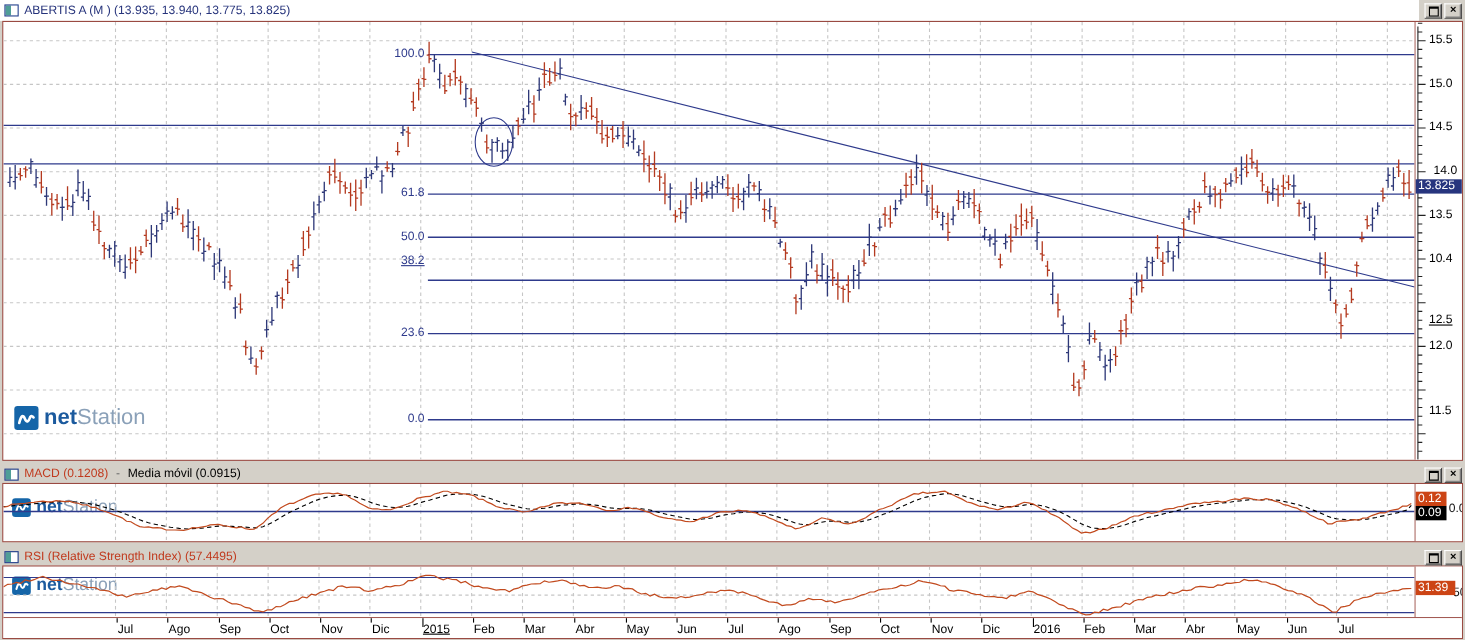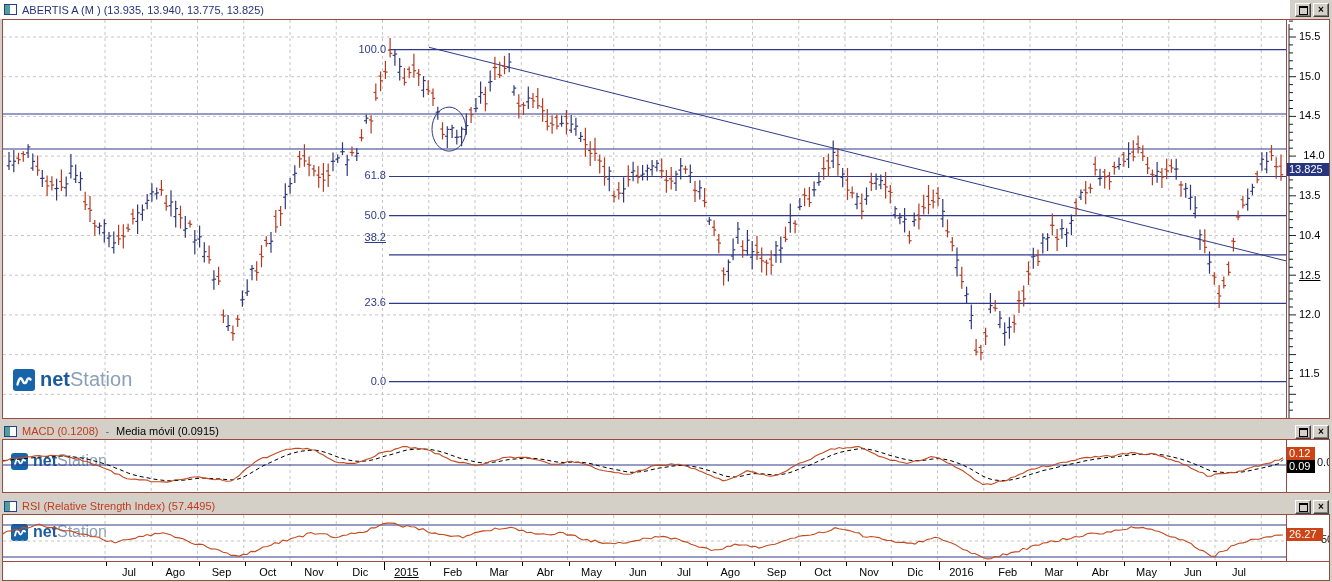--- a/index.html
+++ b/index.html
@@ -29,21 +29,21 @@
   #rsi-frame{top:514px;height:67px}
   .plot-svg{position:absolute;left:0;top:0;z-index:2}
   .sep-v{position:absolute;left:1283px;top:0;width:1px;background:#9a4a42;z-index:3}
   .axis-area{position:absolute;left:1284px;top:0;bottom:0;right:0;background:#fff;z-index:3}
   .ylab{position:absolute;left:12px;width:30px;color:#000}
   .tag{position:absolute;left:0;color:#fff;line-height:13px;height:13px;padding:0 2px;z-index:4}
   .axis-num{position:absolute;color:#111}
   .fiblab{position:absolute;left:347px;width:36px;text-align:right;color:#2e3a8c;z-index:3}
   .hline-red{position:absolute;left:0;width:1326px;height:1px;background:#9a4a42;z-index:3}
   .strip{position:absolute;left:0;top:47px;width:1326px;height:18px;background:#fff;z-index:3}
-  .month{position:absolute;top:4px;width:44px;text-align:center;color:#000}
+  .month{position:absolute;top:4px;width:44px;text-align:left;color:#000}
   .tick{position:absolute;top:0;width:1px;background:#000}
   .logo{position:absolute;display:flex;align-items:center;gap:5px;z-index:1}
   .logo-box{background:#1565a8;border-radius:3px;display:flex;align-items:center;justify-content:center}
   .logo-name{white-space:nowrap}
   .logo-name .b{font-weight:bold;color:#1b5a9e}
   .logo-name .l{color:#8aa0b8}
   #main-logo{left:10px;top:348px}
   #main-logo .logo-box{width:22px;height:22px}
   #main-logo .logo-name{font-size:20px}
   #macd-logo{left:8px;top:12px}
@@ -1519,21 +1519,21 @@
         <line x1="2" y1="382.2" x2="6" y2="382.2" stroke="#222"></line>
         <line x1="2" y1="390.2" x2="6" y2="390.2" stroke="#222"></line>
       </svg>
     <div class="tag" id="price-tag" style="top:143px;width:38px;background:#27357e">13.825</div>
   <div class="ylab" style="top: 10px;">15.5</div>
       <div class="ylab" style="top: 49.7px;">15.0</div>
       <div class="ylab" style="top: 89.4px;">14.5</div>
       <div class="ylab" style="top: 129.1px; text-align: center;">14.0</div>
       <div class="ylab" style="top: 168.8px;">13.5</div>
       <div class="ylab" style="top: 208.5px;">10.4</div>
-      <div class="ylab" style="top: 249px; text-decoration: underline;">12.5</div>
+      <div class="ylab" style="top: 265px; text-decoration: underline;">12.5</div>
       <div class="ylab" style="top: 287.9px;">12.0</div>
       <div class="ylab" style="top: 347px;">11.5</div>
     </div>
 <div class="fiblab" style="top: 22.704px;">100.0</div>
     <div class="fiblab" style="top: 149.487px;">61.8</div>
     <div class="fiblab" style="top: 188.65px; text-align: right;">50.0</div>
     <div class="fiblab" style="top: 211px; text-decoration: underline;">38.2</div>
     <div class="fiblab" style="top: 276.269px;">23.6</div>
     <div class="fiblab" style="top: 354.596px;">0.0</div>
   </div>
@@ -1650,21 +1650,21 @@
       <line x1="1165.75" y1="0" x2="1165.75" y2="46" stroke="#c6c6c6" stroke-dasharray="3,3"></line>
       <line x1="1212" y1="0" x2="1212" y2="46" stroke="#c6c6c6" stroke-dasharray="3,3"></line>
       <line x1="1258.25" y1="0" x2="1258.25" y2="46" stroke="#c6c6c6" stroke-dasharray="3,3"></line>
       <line x1="0" y1="10" x2="1283" y2="10" stroke="#2e3a8c" stroke-width="1.1"></line>
       <line x1="0" y1="42" x2="1283" y2="42" stroke="#2e3a8c" stroke-width="1.1"></line>
       <line x1="0" y1="26" x2="1283" y2="26" stroke="#c6c6c6" stroke-dasharray="3,3"></line>
       <polyline points="0,18.7 4,16.2 8,15.9 12,14.5 16,15.3 20,12.1 24,13.3 28,12.0 32,10.2 36,9.0 40,10.7 44,12.4 48,12.6 52,12.4 56,14.6 60,15.6 64,15.8 68,15.9 72,17.5 76,19.0 80,19.1 84,19.5 88,21.6 92,21.7 96,22.3 100,24.7 104,26.5 108,25.8 112,27.9 116,26.4 120,24.8 124,24.8 128,24.1 132,23.4 136,21.3 140,21.5 144,19.5 148,20.8 152,18.4 156,18.7 160,17.7 164,18.7 168,19.9 172,22.4 176,22.9 180,23.7 184,25.8 188,27.9 192,29.5 196,29.1 200,29.5 204,32.0 208,33.9 212,34.0 216,35.0 220,37.2 224,37.9 228,40.4 232,40.4 236,41.3 240,39.4 244,39.5 248,36.4 252,36.6 256,34.5 260,32.0 264,31.5 268,30.3 272,27.6 276,28.5 280,25.2 284,26.0 288,23.5 292,22.5 296,21.0 300,21.9 304,18.2 308,17.6 312,19.2 316,18.8 320,18.8 324,19.0 328,21.9 332,22.7 336,22.0 340,20.4 344,20.0 348,18.1 352,18.5 356,17.4 360,17.5 364,16.4 368,12.9 372,12.9 376,10.7 380,8.9 384,8.1 388,8.1 392,8.4 396,10.6 400,12.1 404,10.5 408,11.8 412,12.0 416,14.8 420,13.6 424,16.4 428,18.3 432,17.9 436,19.4 440,19.5 444,20.4 448,21.4 452,21.0 456,20.9 460,22.9 464,20.6 468,19.7 472,17.6 476,16.9 480,15.9 484,15.8 488,15.7 492,13.0 496,14.3 500,13.7 504,13.1 508,12.3 512,13.3 516,15.6 520,15.3 524,17.7 528,17.2 532,18.9 536,19.1 540,18.7 544,19.5 548,19.9 552,19.2 556,17.3 560,17.5 564,20.1 568,19.9 572,20.4 576,23.2 580,25.0 584,24.4 588,26.8 592,25.2 596,27.4 600,28.4 604,28.0 608,28.3 612,28.7 616,27.3 620,28.2 624,27.9 628,26.6 632,25.9 636,25.4 640,23.3 644,23.2 648,23.7 652,21.6 656,22.0 660,21.4 664,22.1 668,24.1 672,23.1 676,24.6 680,26.4 684,27.1 688,29.2 692,30.6 696,32.2 700,32.4 704,33.1 708,35.5 712,34.8 716,34.8 720,34.0 724,31.4 728,31.1 732,29.1 736,30.1 740,30.0 744,30.0 748,31.9 752,31.2 756,33.1 760,32.0 764,30.5 768,29.8 772,29.3 776,27.7 780,26.0 784,25.0 788,23.2 792,23.0 796,21.2 800,20.6 804,20.4 808,20.0 812,19.0 816,17.0 820,17.7 824,16.8 828,15.3 832,12.7 836,13.7 840,14.5 844,15.1 848,16.0 852,17.5 856,17.9 860,21.7 864,22.3 868,21.5 872,22.0 876,22.6 880,24.4 884,25.4 888,25.5 892,27.1 896,27.5 900,27.1 904,28.1 908,28.0 912,29.1 916,26.1 920,26.9 924,24.5 928,23.7 932,22.3 936,23.0 940,25.3 944,26.5 948,27.8 952,29.5 956,31.9 960,34.5 964,35.5 968,38.3 972,38.5 976,40.4 980,42.6 984,43.9 988,43.8 992,41.5 996,42.0 1000,38.8 1004,39.8 1008,37.6 1012,36.9 1016,36.7 1020,33.3 1024,34.5 1028,31.3 1032,30.0 1036,30.3 1040,28.0 1044,27.6 1048,25.8 1052,26.6 1056,26.2 1060,23.4 1064,24.6 1068,23.6 1072,21.5 1076,22.0 1080,21.2 1084,18.7 1088,18.1 1092,18.3 1096,18.9 1100,19.0 1104,16.7 1108,17.1 1112,15.1 1116,15.3 1120,14.7 1124,14.3 1128,11.8 1132,12.9 1136,12.9 1140,12.4 1144,13.9 1148,14.1 1152,15.8 1156,16.5 1160,18.3 1164,20.6 1168,21.9 1172,22.3 1176,24.6 1180,24.8 1184,26.7 1188,28.4 1192,32.2 1196,34.7 1200,35.6 1204,38.2 1208,41.2 1212,41.4 1216,36.9 1220,36.3 1224,35.2 1228,30.9 1232,30.0 1236,28.3 1240,27.9 1244,26.7 1248,24.4 1252,24.2 1256,24.3 1260,22.7 1264,21.8 1268,21.9 1272,20.3 1276,20.1 1280,20.0" fill="none" stroke="#c24a1e" stroke-width="1.1"></polyline>
     </svg>
   <div class="sep-v" style="height:46px"></div>
   <div class="axis-area" style="bottom:auto;height:46px">
-    <div class="tag" style="top:13px;width:32px;background:#cc4415">26.27</div>
+    <div class="tag" style="top:13px;width:32px;background:#cc4415">31.39</div>
     <span class="axis-num" style="left:34px;top:18px">50</span>
   </div>
   <div class="hline-red" style="top:46px"></div>
   <div class="strip" id="time-strip">
       <div class="tick" style="left: 103px; height: 4px;"></div>
       <div class="month" style="left: 104px;">Jul</div>
       <div class="tick" style="left: 149.25px; height: 4px;"></div>
       <div class="month" style="left: 150.25px;">Ago</div>
       <div class="tick" style="left: 195.5px; height: 4px;"></div>
       <div class="month" style="left: 196.5px;">Sep</div>

